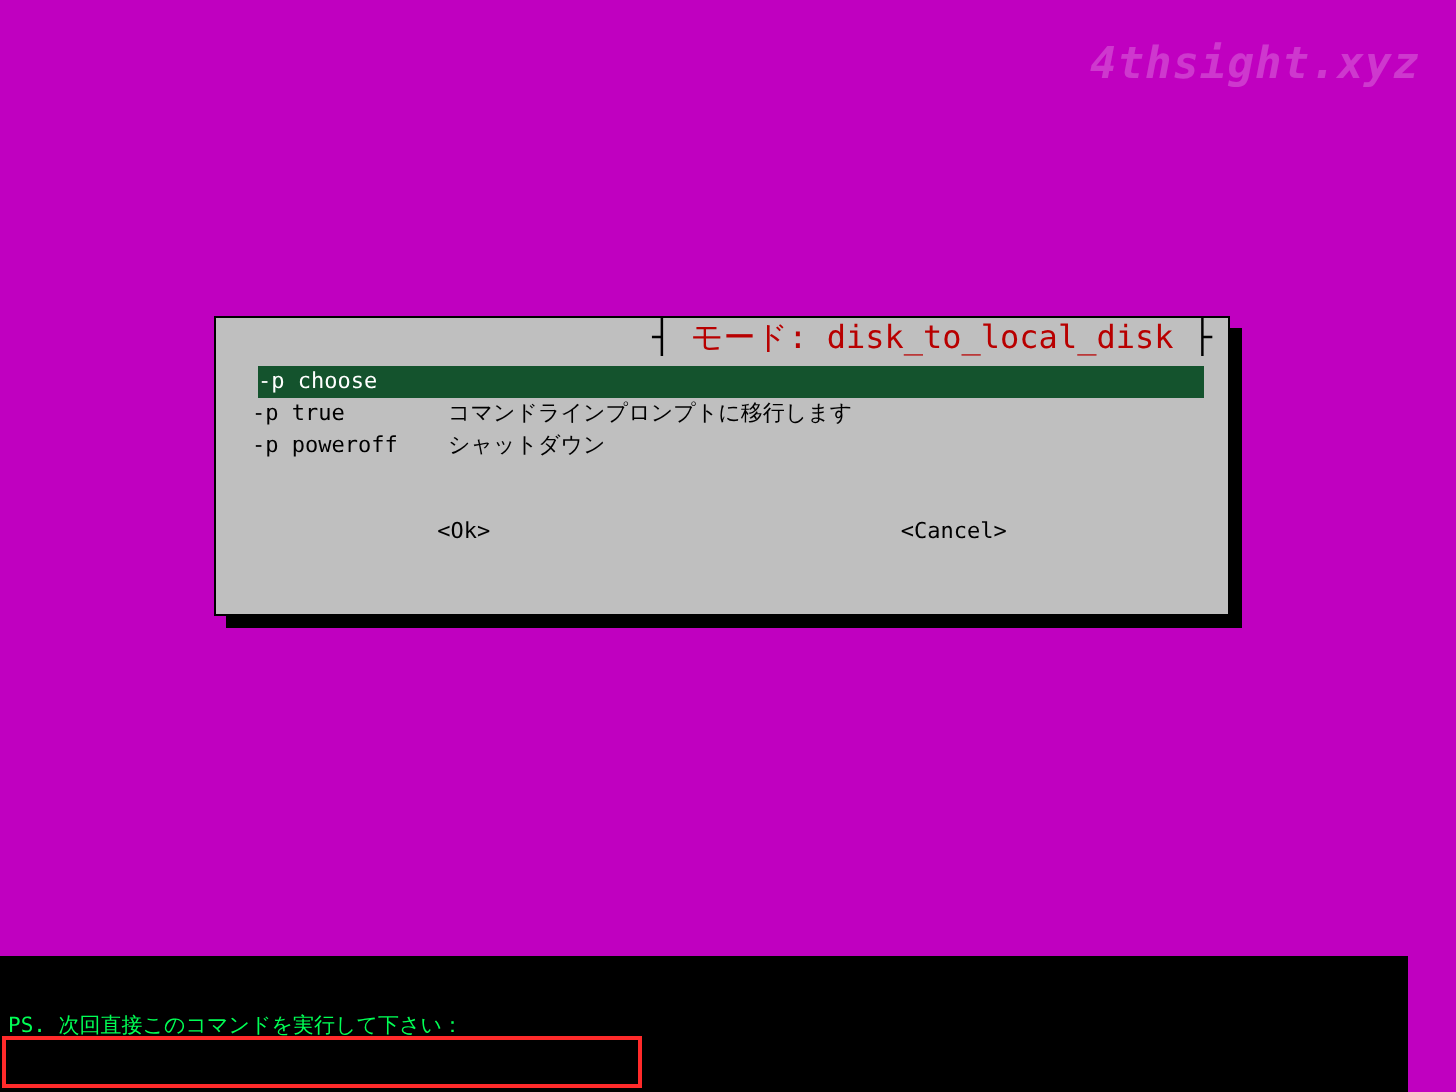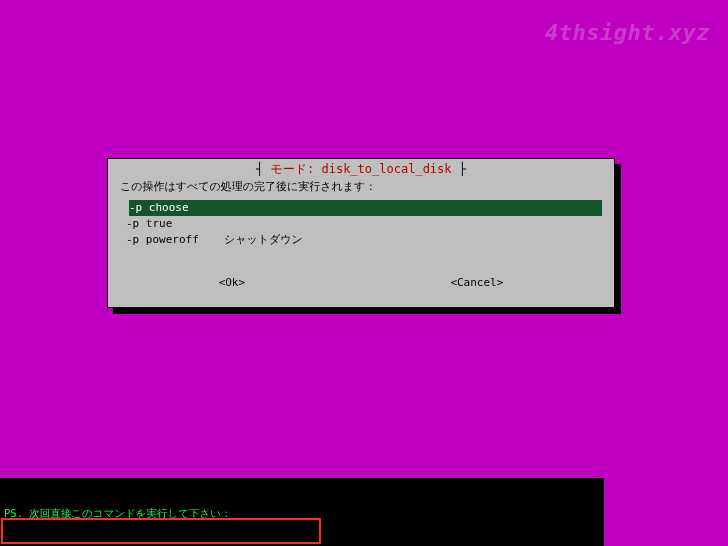--- a/index.html
+++ b/index.html
@@ -35,24 +35,24 @@
     position: absolute;
     left: 107px;
     top: 158px;
     width: 508px;
     height: 150px;
     background: #bfbfbf;
     border: 1px solid #000;
     padding: 4px 8px 6px 8px;
   }
   .title-row {
-    text-align: center;
+    text-align: right;
     color: #b80000;
     font-weight: normal;
-    font-size: 12px;
+    font-size: 16px;
     line-height: 14px;
     position: relative;
     top: -1px;
   }
   .title-row .frame { color: #000; }
   .prompt-line {
     color: #000;
     font-size: 11px;
     line-height: 15px;
     margin-left: 4px;
@@ -78,21 +78,21 @@
     justify-content: space-around;
     margin-top: 28px;
     color: #000;
     font-size: 11px;
   }
   .btn { padding: 0 4px; }
   .terminal {
     position: absolute;
     left: 0;
     bottom: 0;
-    width: 604px;
+    width: 704px;
     height: 68px;
     background: #000;
     padding: 3px 4px 2px 4px;
     line-height: 13px;
     font-size: 10.5px;
     white-space: pre;
   }
   .t-green { color: #00ff55; }
   .redbox {
     position: absolute;
@@ -108,29 +108,29 @@
 <body>
 
 <div class="watermark">4thsight.xyz</div>
 
 <div class="dialog-shadow"></div>
 
 <div class="dialog">
   <div class="title-row">
     <span class="frame">┤ </span><span>モード: disk_to_local_disk</span><span class="frame"> ├</span>
   </div>
-  <div class="prompt-line">この操作はすべての処理の完了後に実行されます：</div>
 
   <div style="height:6px"></div>
 
   <div class="option selected">
     <span class="flag">-p choose</span>
   </div>
   <div class="option normal">
     <span class="flag">-p true</span>
+    <span>コマンドラインプロンプトに移行します</span>
   </div>
   <div class="option normal">
     <span class="flag">-p poweroff</span>
     <span>シャットダウン</span>
   </div>
 
   <div class="button-row">
     <span class="btn">&lt;Ok&gt;</span>
     <span class="btn">&lt;Cancel&gt;</span>
   </div>

